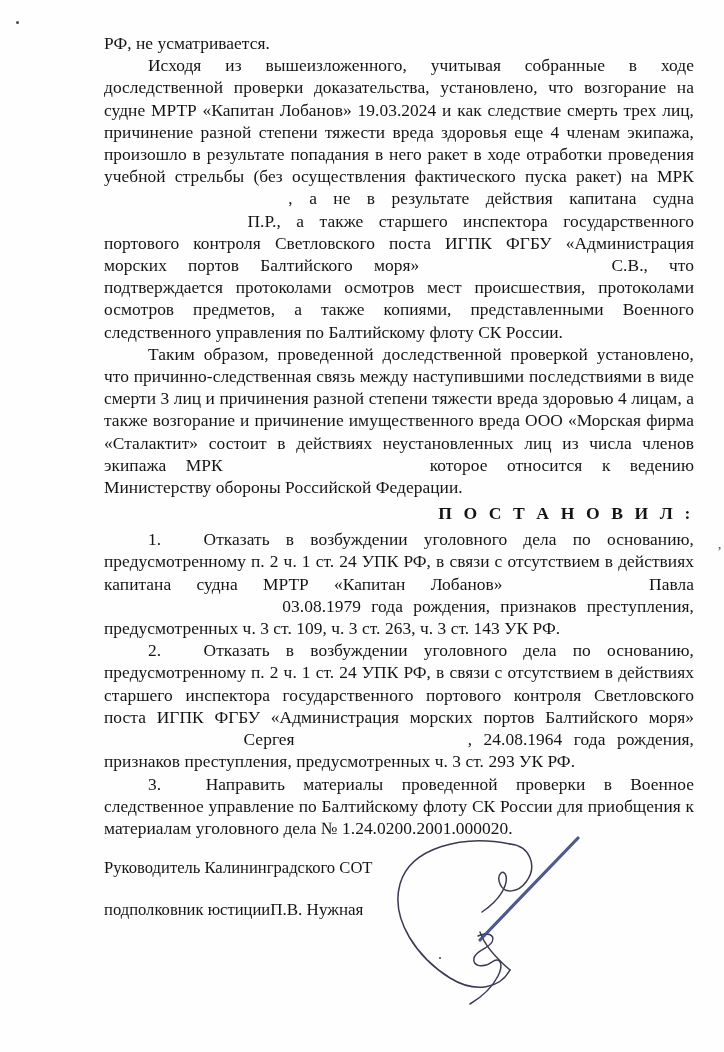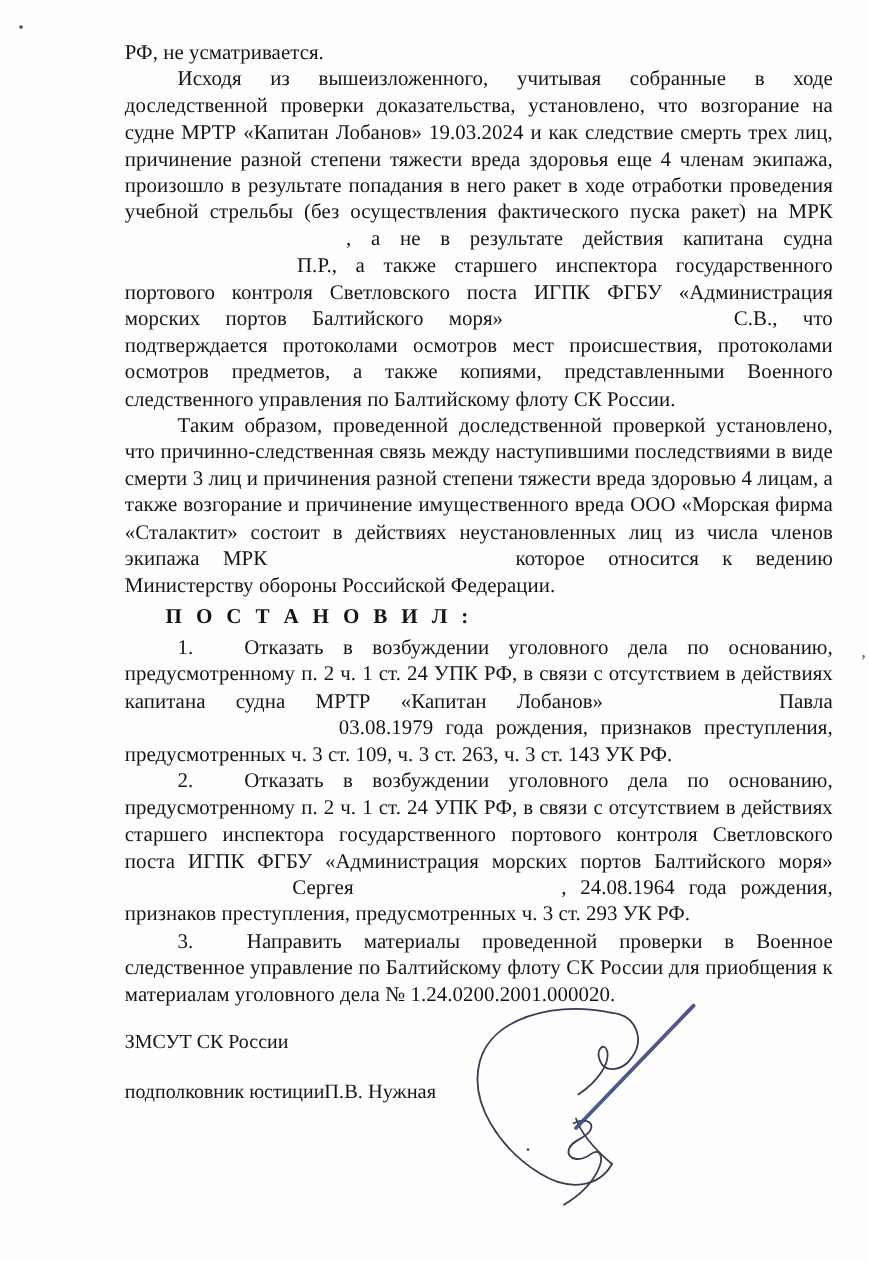--- a/index.html
+++ b/index.html
@@ -41,21 +41,21 @@
     letter-spacing: 0.05px;
   }
   p.para.indent {
     text-indent: 44px;
   }
   .heading {
     margin: 0;
     font-size: 17.6px;
     line-height: 30px;
     font-weight: bold;
-    text-align: left;
+    text-align: right;
     letter-spacing: 3.6px;
     padding-left: 34px;
   }
   
   .redact {
     display: inline-block;
     background: transparent;
     vertical-align: baseline;
   }
   .r-sm { width: 96px; }
@@ -137,20 +137,20 @@
     <path d="M118 134 C 104 122, 92 108, 88 96" fill="none" stroke="#3a3a52" stroke-width="1.4" stroke-linecap="round"></path>
     <path d="M86 100 C 94 96, 104 98, 100 106 C 96 113, 84 114, 82 122
              C 80 131, 92 132, 100 126 C 108 120, 112 128, 106 140
              C 100 152, 88 162, 78 168" fill="none" stroke="#3a3a52" stroke-width="1.5" stroke-linecap="round"></path>
     <path d="M186 2 L 88 104" fill="none" stroke="#2f3b74" stroke-width="3.1" stroke-linecap="round" opacity="0.88"></path>
     <path d="M186 2 L 88 104" fill="none" stroke="#55639c" stroke-width="1.1" stroke-linecap="round" opacity="0.75"></path>
     <circle cx="48" cy="122" r="1.1" fill="#4a4a5a"></circle>
   </svg>
 
   <div class="sig-block">
-    <div class="sig-role">ЗМСУТ СК России</div>
+    <div class="sig-role">Руководитель Калининградского СОТ</div>
     <div class="sig-rank-row">
       <span class="sig-rank">подполковник юстиции</span>
       <span class="sig-name">П.В. Нужная</span>
     </div>
   </div>
 
 </div>
 
 </body></html>

